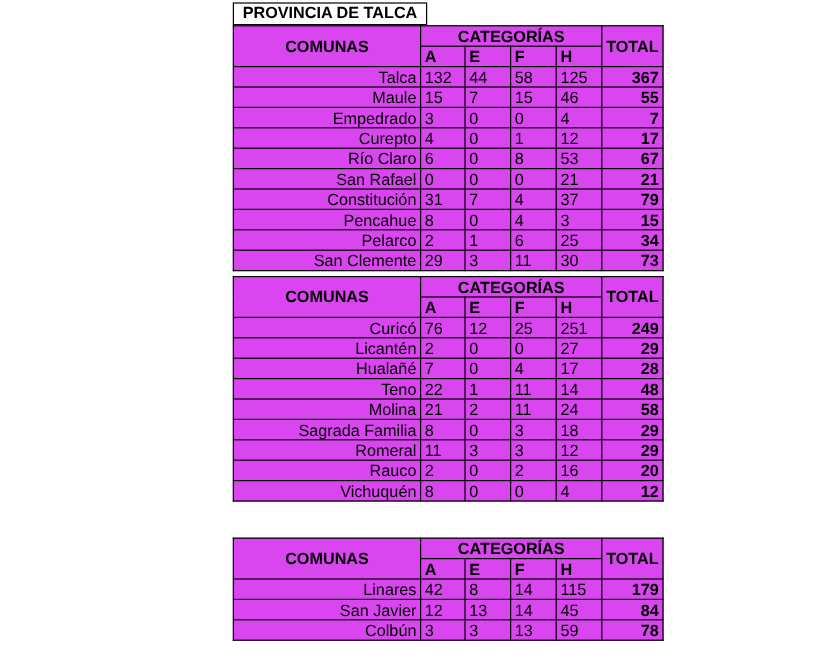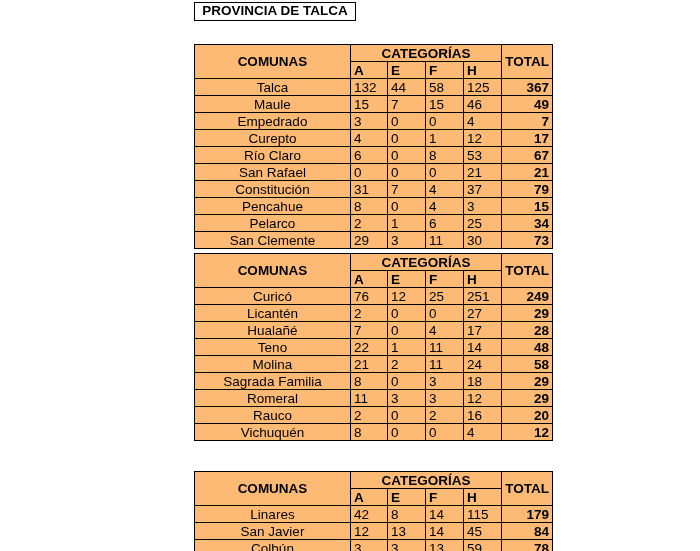--- a/index.html
+++ b/index.html
@@ -30,22 +30,21 @@
     font-weight: 700;
     text-align: center;
     white-space: nowrap;
     overflow: hidden;
     background: #fff;
   }
   table.ptable {
     border-collapse: collapse;
     table-layout: fixed;
     width: 358px;
-    background: #fdba74;
-    margin-top: 23px;
+    background: #d946ef;
   }
   .c-com { width: 156px; }
   .c-a { width: 37px; }
   .c-e { width: 38px; }
   .c-f { width: 38px; }
   .c-h { width: 38px; }
   .c-tot { width: 51px; }
 
   table.ptable th, table.ptable td {
     border: 1.5px solid #000;
@@ -53,21 +52,21 @@
     height: 17px;
     padding: 0 3px;
     font-size: 13.5px;
     line-height: 15px;
     white-space: nowrap;
     overflow: hidden;
   }
   table.ptable thead th { font-weight: 700; }
   .h-com, .h-cats, .h-tot { text-align: center; }
   .h-cat { text-align: left; }
-  td.comuna { text-align: center; }
+  td.comuna { text-align: right; }
   td.val { text-align: left; }
   td.tot { text-align: right; font-weight: bold; }
 </style>
 </head>
 <body>
 
 <div class="page">
 
   <div class="block" id="block-0">
     <div class="ptitle">PROVINCIA DE TALCA</div>
@@ -101,21 +100,21 @@
             <td class="val">58</td>
             <td class="val">125</td>
             <td class="tot">367</td>
           </tr>
           <tr>
             <td class="comuna">Maule</td>
             <td class="val">15</td>
             <td class="val">7</td>
             <td class="val">15</td>
             <td class="val">46</td>
-            <td class="tot">49</td>
+            <td class="tot">55</td>
           </tr>
           <tr>
             <td class="comuna">Empedrado</td>
             <td class="val">3</td>
             <td class="val">0</td>
             <td class="val">0</td>
             <td class="val">4</td>
             <td class="tot">7</td>
           </tr>
           <tr>

